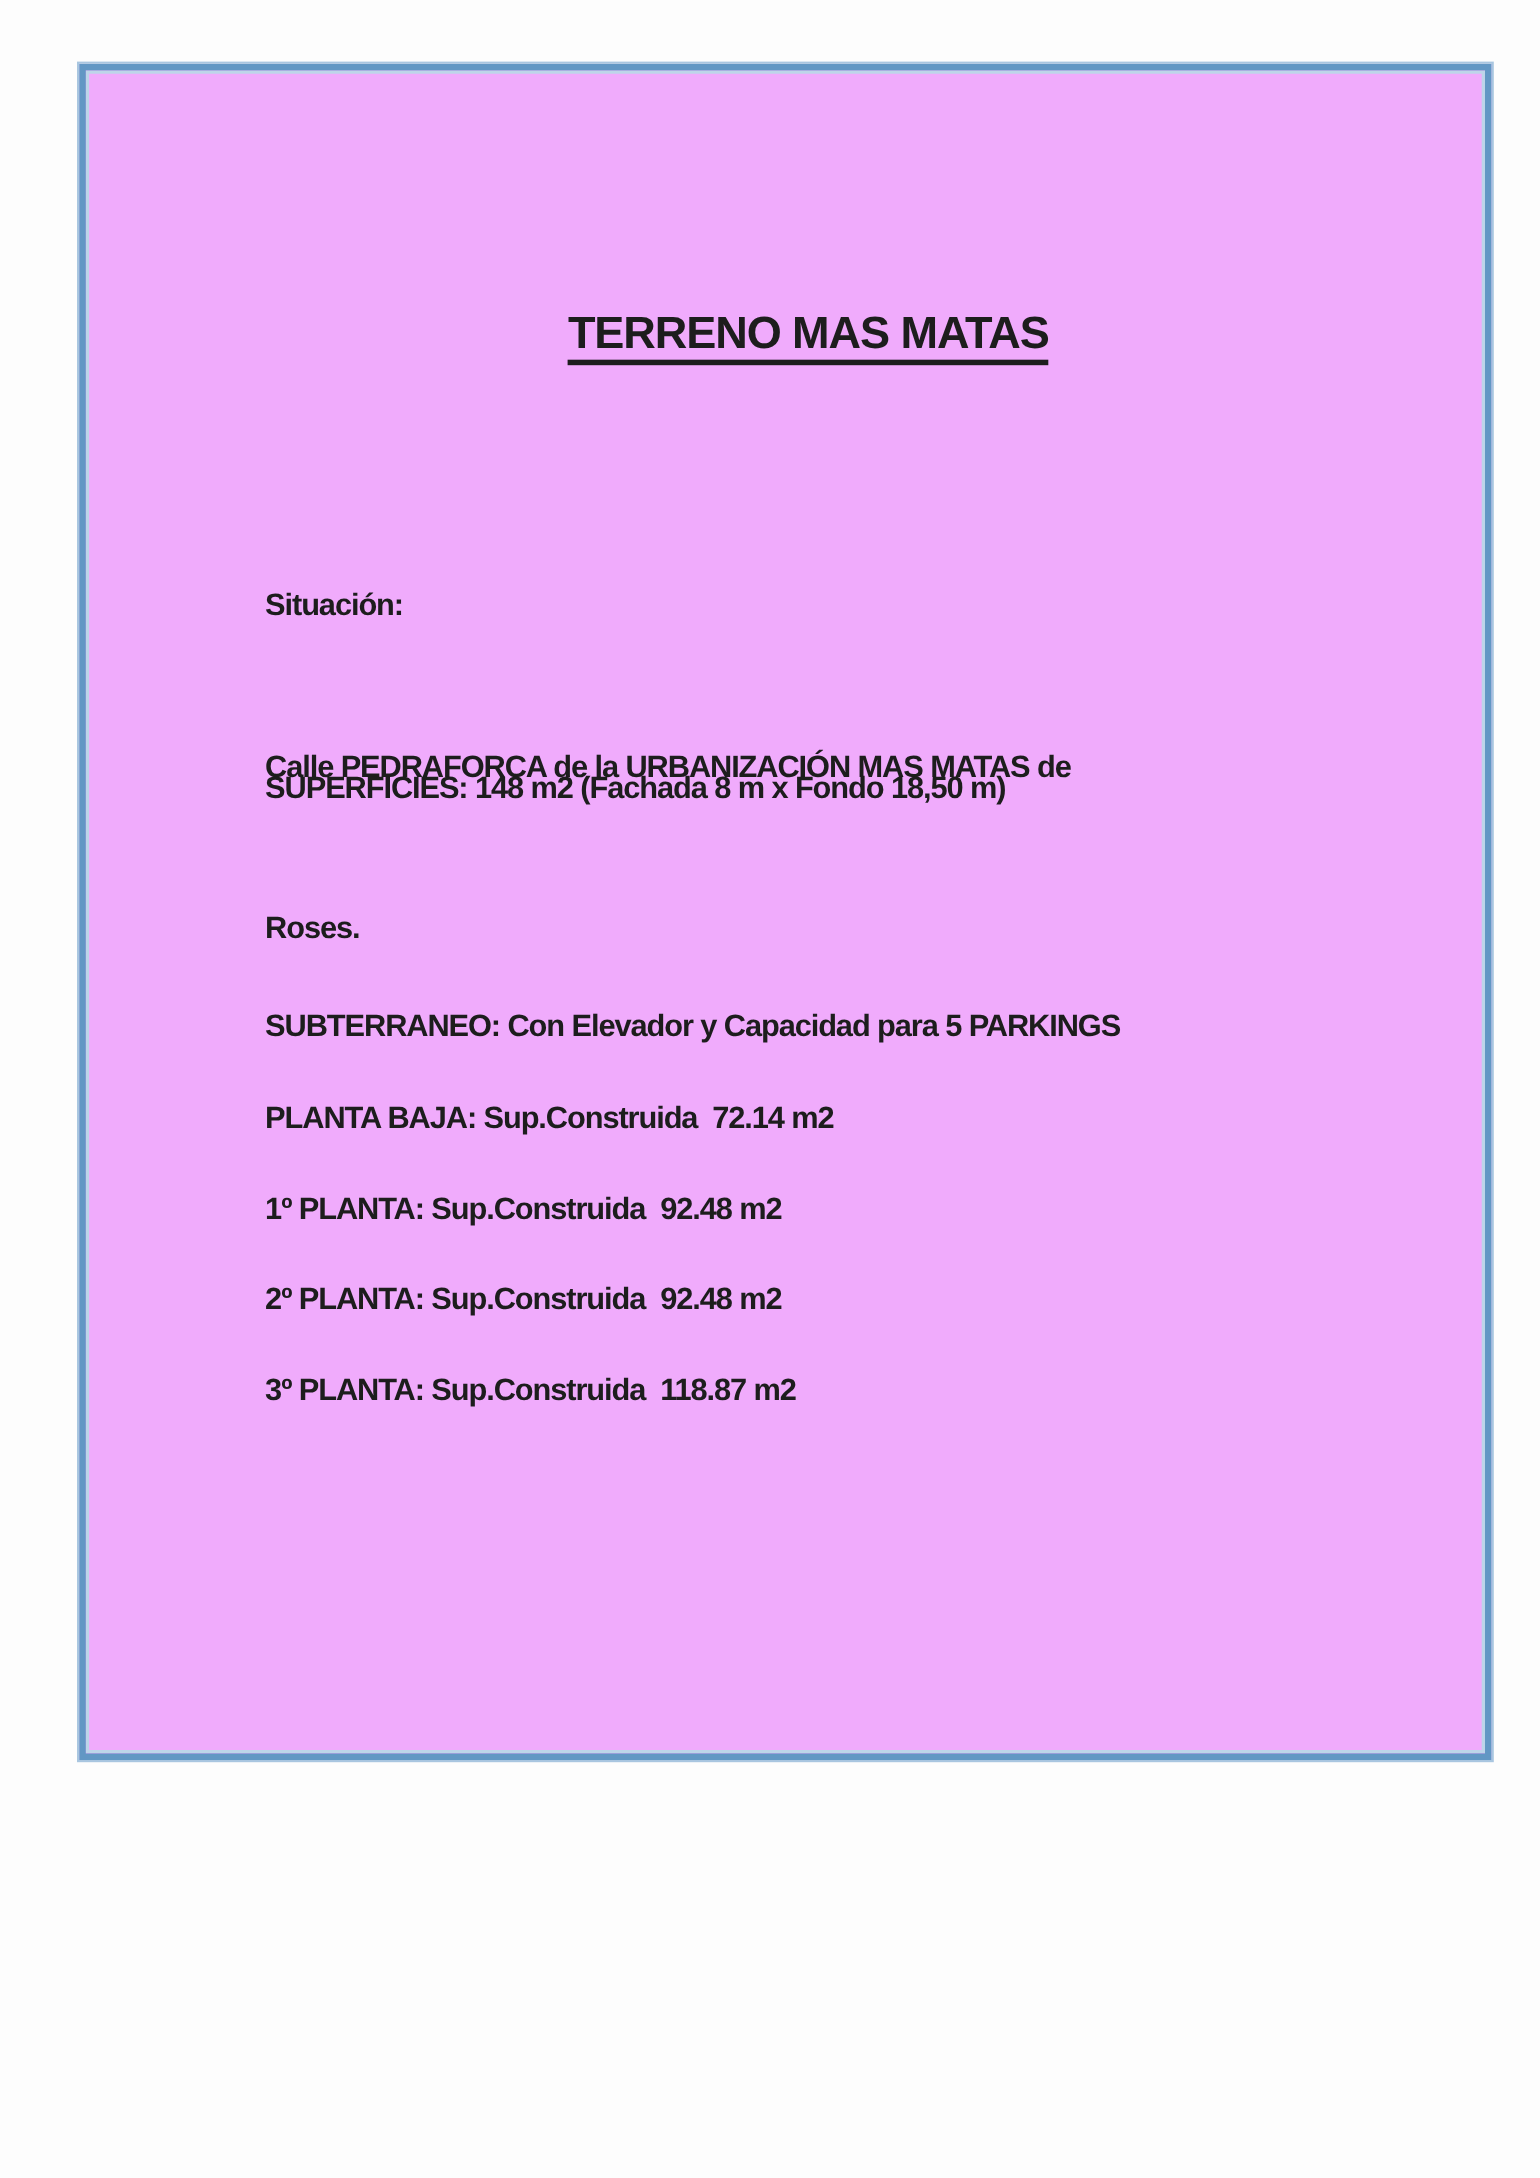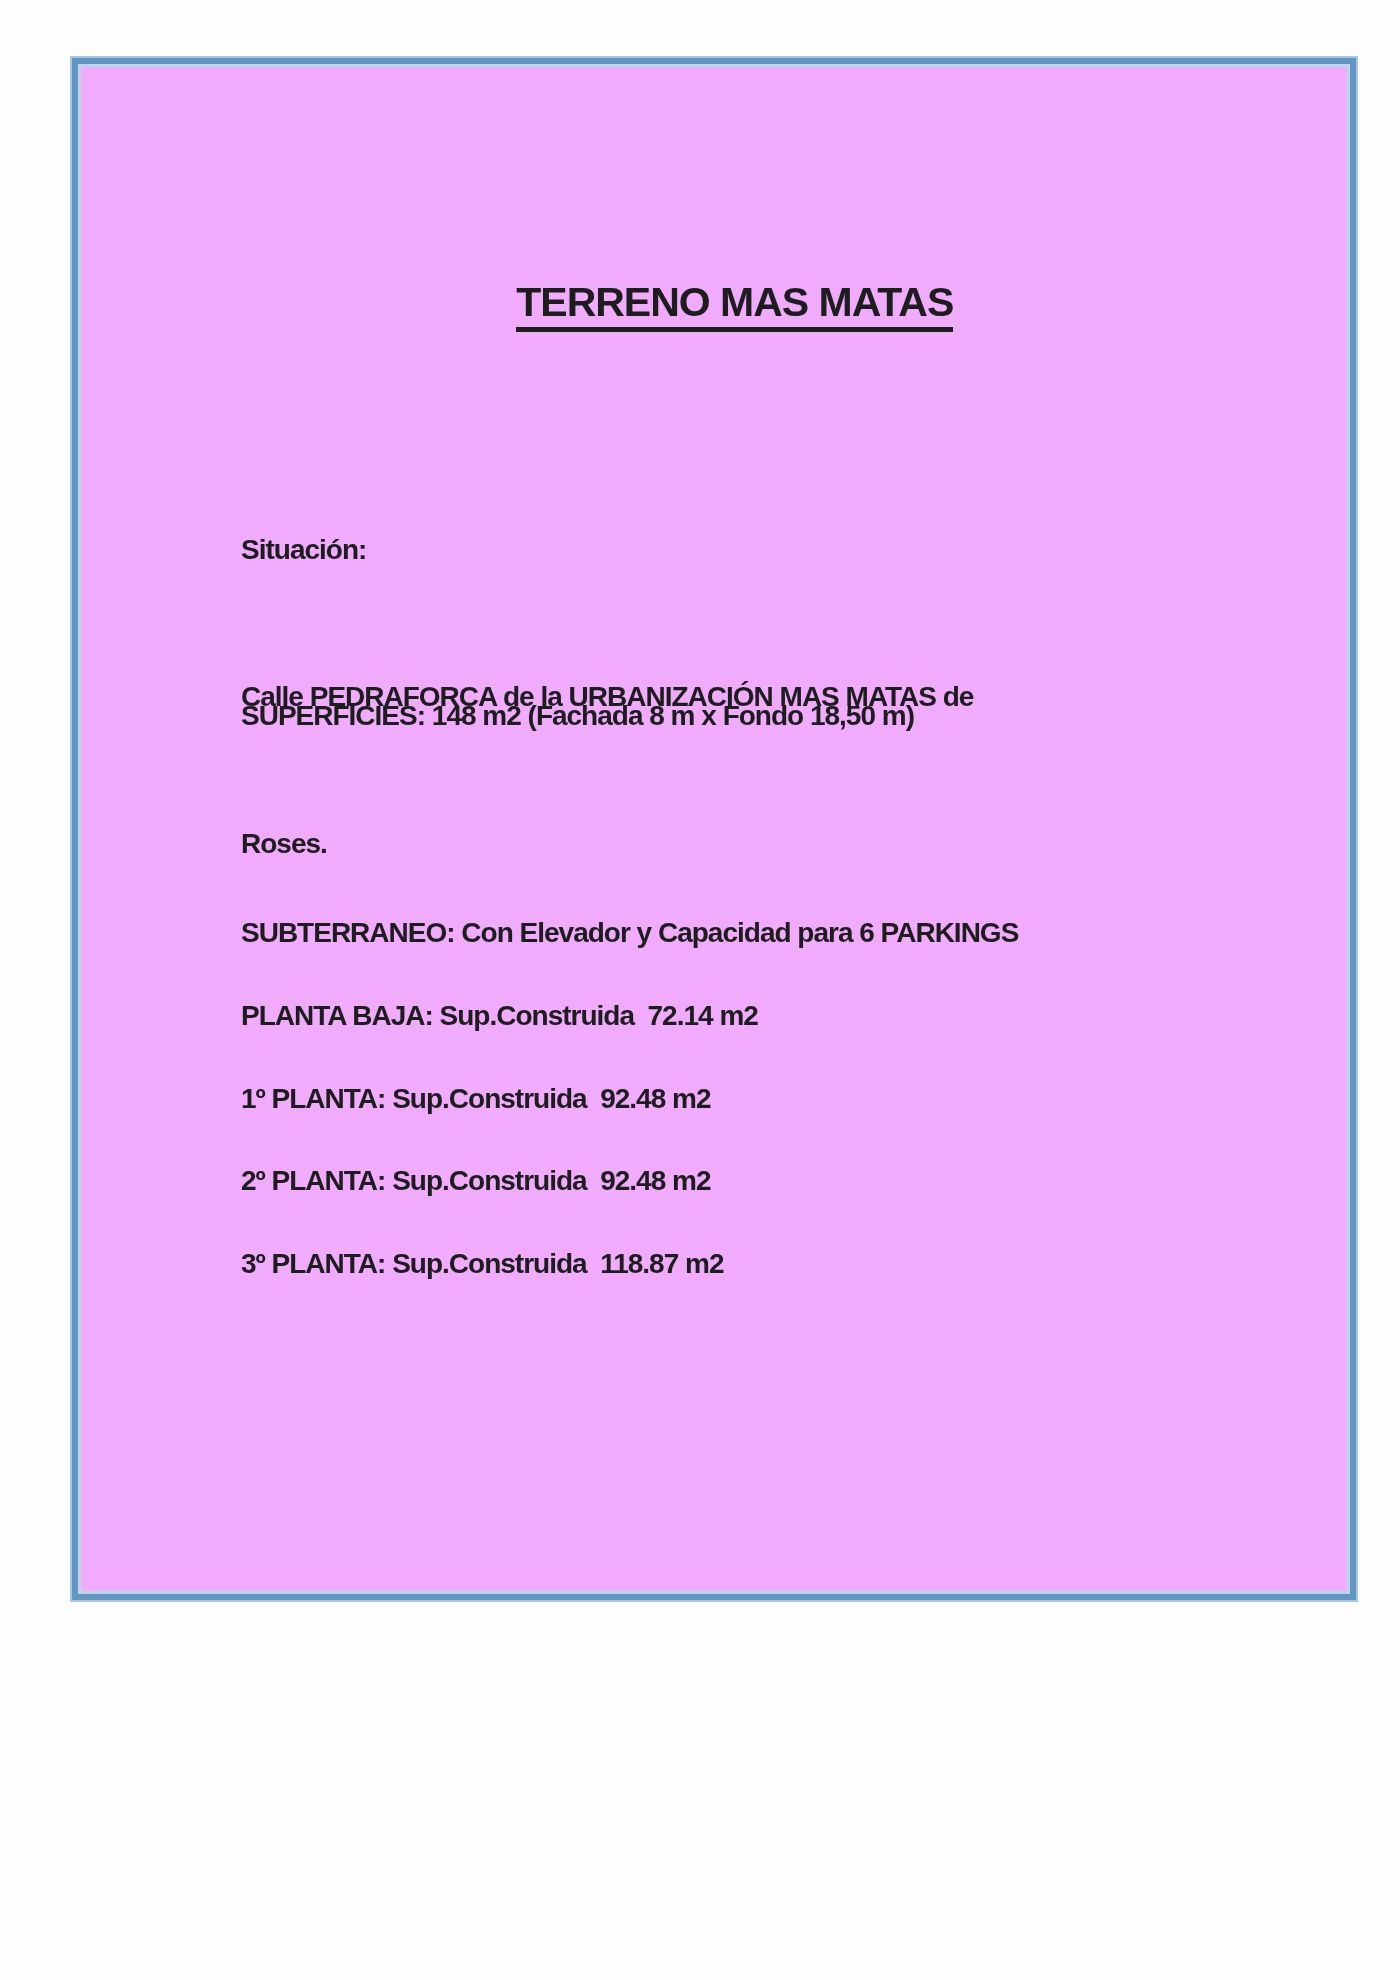--- a/index.html
+++ b/index.html
@@ -77,21 +77,21 @@
 
   <div class="doc-block pos-situacion">
     <div>Situación:</div>
     <div>Calle PEDRAFORCA de la URBANIZACIÓN MAS MATAS de</div>
     <div>Roses.</div>
   </div>
 
   <div class="doc-line pos-superficies">SUPERFICIES: 148 m2 (Fachada 8 m x Fondo 18,50 m)</div>
 
 
-  <div class="doc-line pos-subterraneo">SUBTERRANEO: Con Elevador y Capacidad para 6 PARKINGS</div>
+  <div class="doc-line pos-subterraneo">SUBTERRANEO: Con Elevador y Capacidad para 5 PARKINGS</div>
 
   <div class="doc-line pos-planta-baja">PLANTA BAJA: Sup.Construida  72.14 m2</div>
 
   <div class="doc-line pos-planta-1">1º PLANTA: Sup.Construida  92.48 m2</div>
 
   <div class="doc-line pos-planta-2">2º PLANTA: Sup.Construida  92.48 m2</div>
 
   <div class="doc-line pos-planta-3">3º PLANTA: Sup.Construida  118.87 m2</div>
 
 </div>

